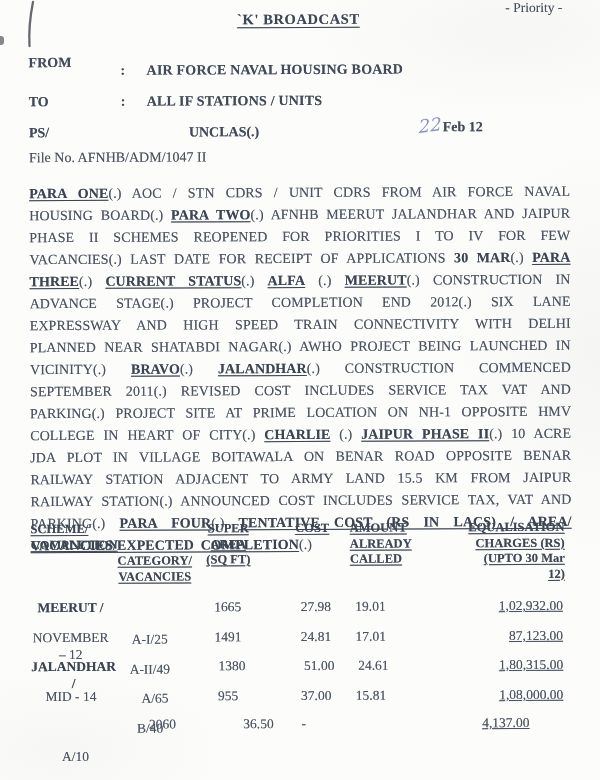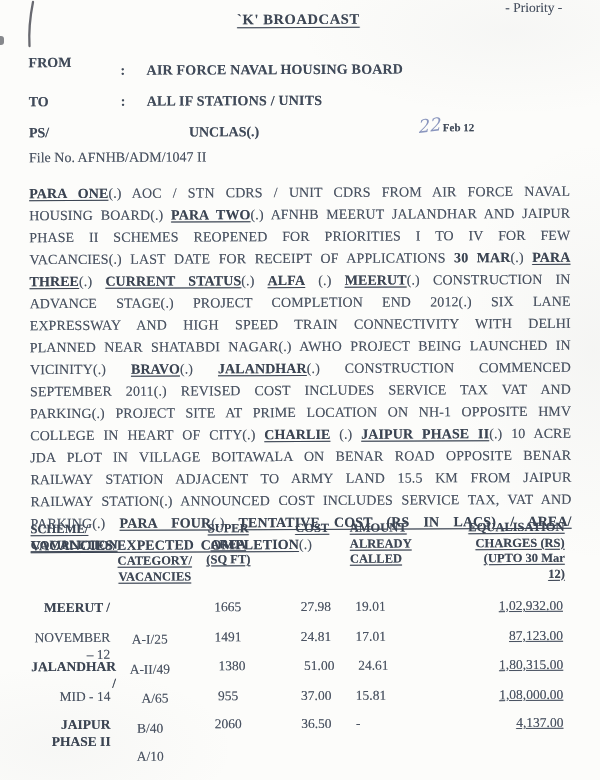--- a/index.html
+++ b/index.html
@@ -22,33 +22,33 @@
   .doc-title{position:absolute;top:11px;left:0;width:100%;text-align:center;
     font-size:14.5px;font-weight:bold;letter-spacing:0.6px;color:#3e4755;
     text-decoration:underline;text-underline-offset:3px;}
   .addr-label{position:absolute;left:30px;font-size:14px;font-weight:bold;color:#404a59;}
   .addr-colon{position:absolute;left:122px;font-size:14px;font-weight:bold;color:#404a59;}
   .addr-value{position:absolute;left:148px;font-size:14px;font-weight:bold;color:#404a59;letter-spacing:0.2px;}
   .ps-value{position:absolute;left:190px;font-size:14px;font-weight:bold;color:#404a59;}
   .date-wrap{position:absolute;left:420px;top:115px;}
   .hand{display:inline-block;font-size:18px;font-style:italic;color:#8995bd;
     transform:rotate(-7deg) skewX(-6deg);font-family:"DejaVu Serif",serif;margin-right:1px;}
-  .date-typed{font-size:11px;font-weight:bold;color:#404a59;}
+  .date-typed{font-size:14px;font-weight:bold;color:#404a59;}
   .file-no{position:absolute;left:30px;top:149px;font-size:14px;}
   
   .para{position:absolute;left:30px;top:182px;width:541px;
     font-size:14px;line-height:22px;text-align:justify;
     word-spacing:3px;letter-spacing:0.1px;margin:0;}
   .s-bu{font-weight:bold;color:#3b4452;text-decoration:underline;text-underline-offset:2px;}
   .s-b{font-weight:bold;color:#3b4452;}
   .s-r{}
   
   .cost-table{position:absolute;left:30px;top:521px;width:540px;height:250px;font-size:13.5px;}
   .trow{position:absolute;left:0;display:flex;width:534px;}
-  .c1{width:88px;text-align:right;}
+  .c1{width:88px;text-align:center;}
   .c2{width:88px;text-align:center;margin-top:32px;}
   .c3{width:86px;text-align:center;padding-right:18px;}
   .c4{width:70px;text-align:center;padding-right:8px;}
   .c5{width:86px;text-align:left;padding-right:26px;}
   .c6{width:116px;text-align:right;padding-right:2px;text-decoration:underline;}
   .th{white-space:pre-line;font-weight:bold;font-size:12.5px;line-height:15.5px;
     color:#3e4755;text-decoration:underline;text-underline-offset:2px;}
   .th.c1{text-align:left;}
   .th.c6{text-align:right;padding-left:18px;padding-right:0;}
   .td{white-space:pre-line;line-height:17px;}
@@ -136,22 +136,20 @@
       <div class="trow txt" style="top:166px">
         <div class="td c1">MID - 14</div>
         <div class="td c2">B/40</div>
         <div class="td c3">955</div>
         <div class="td c4">37.00</div>
         <div class="td c5">15.81</div>
         <div class="td c6">1,08,000.00</div>
       </div>
 
       <div class="trow txt" style="top:194px">
-        <div class="td c1 scheme-bold">JAIPUR
-PHASE II</div>
         <div class="td c2">A/10</div>
         <div class="td c3">2060</div>
         <div class="td c4">36.50</div>
         <div class="td c5">-</div>
         <div class="td c6">4,137.00</div>
       </div>
 
       <div class="end-note txt">END - 14</div>
     </div>
   </div>

